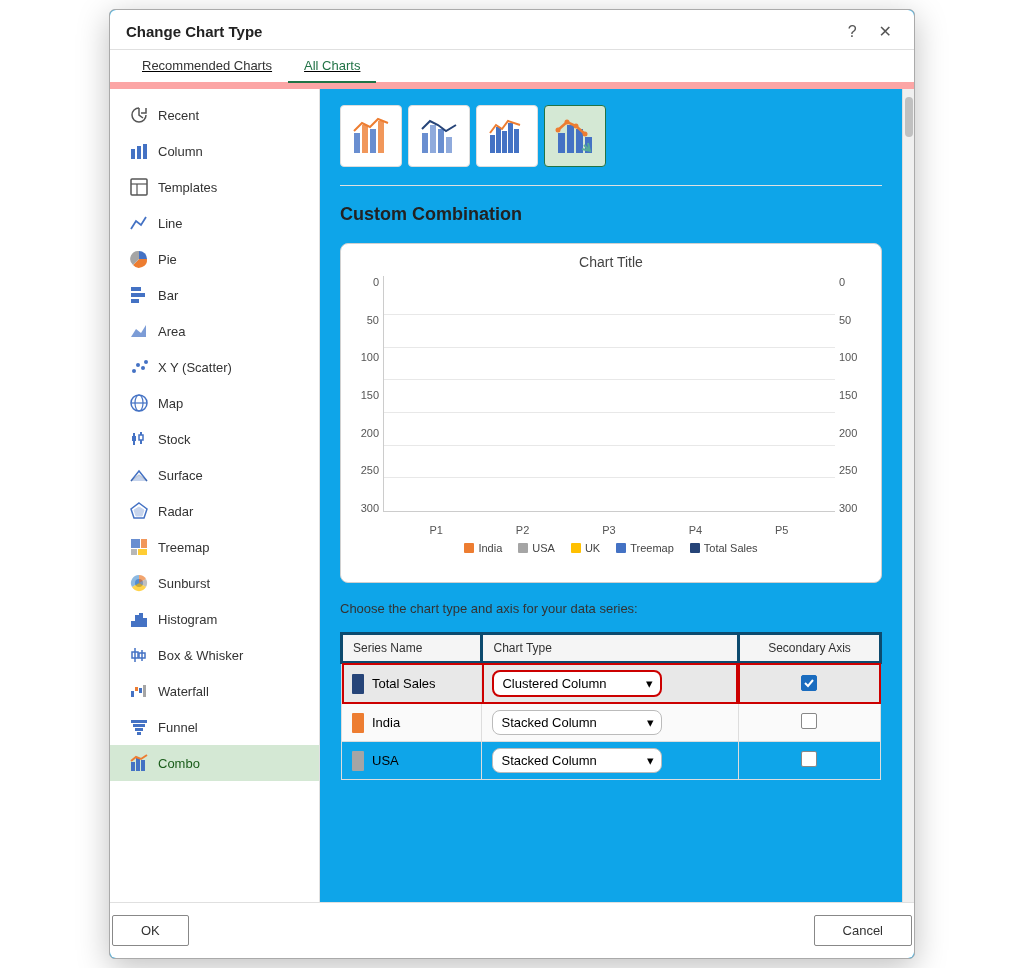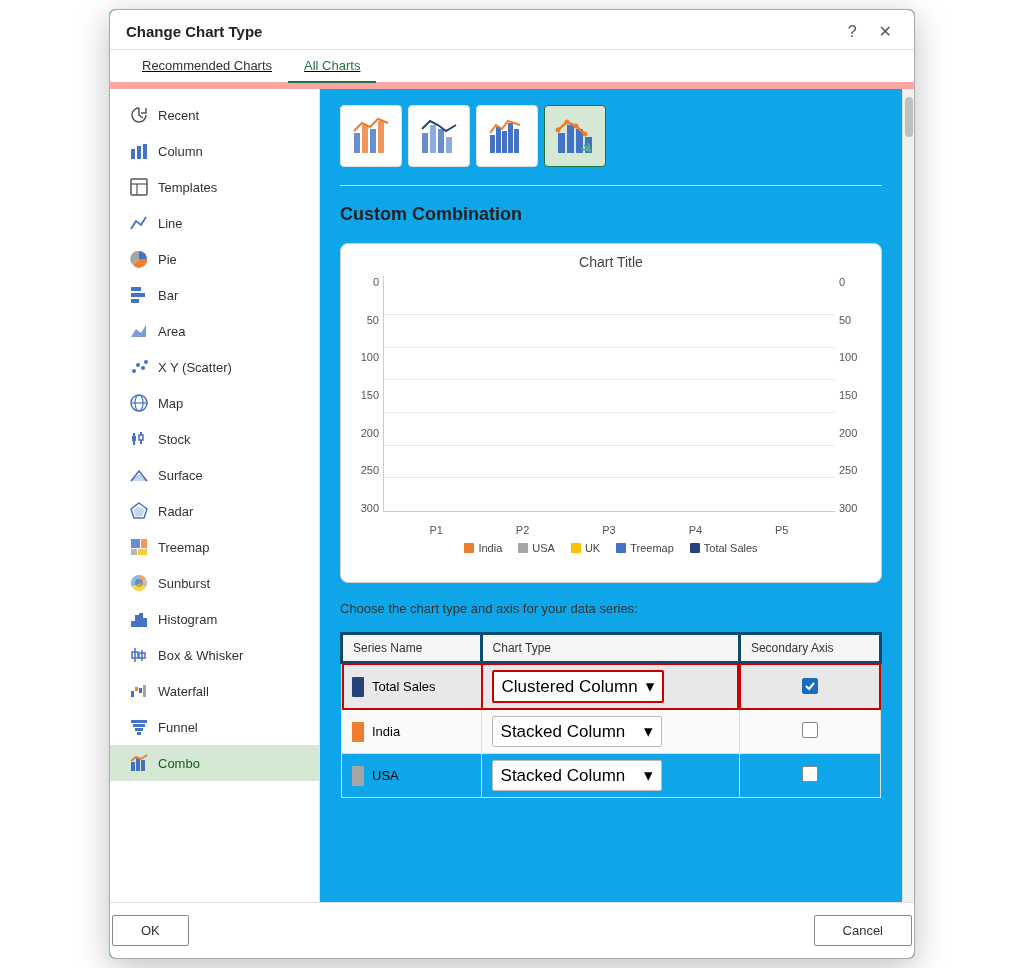--- a/index.html
+++ b/index.html
@@ -214,23 +214,23 @@
       vertical-align: middle;
     }
     .series-table tr:nth-child(even) { background: #fafafa; }
     .series-table tr.highlighted { background: #e8e8e8; }
     .series-name-cell { display: flex; align-items: center; gap: 8px; }
     .color-swatch { width: 12px; height: 20px; border-radius: 1px; flex-shrink: 0; }
     .dropdown-cell { display: flex; align-items: center; }
     .type-select {
       border: 1px solid #bbb;
       padding: 4px 8px;
-      font-size: 17px;
+      font-size: 13px;
       background: #fff;
-      border-radius: 2px;
+      border-radius: 8px;
       cursor: pointer;
       display: flex;
       align-items: center;
       justify-content: space-between;
       min-width: 160px;
     }
     .checkbox-cell { text-align: center; }
     .checkbox {
       width: 16px; height: 16px;
       border: 1px solid #888;
@@ -640,21 +640,21 @@
         </div>
       </div>
 
       <div class="series-section">
         <div class="series-section-label">Choose the chart type and axis for your data series:</div>
         <table class="series-table">
           <thead>
             <tr>
               <th>Series Name</th>
               <th>Chart Type</th>
-              <th style="">Secondary Axis</th>
+              <th style="text-align:center">Secondary Axis</th>
             </tr>
           </thead>
           <tbody>
 
             <tr class="highlighted" style="outline: 2.5px solid #cc0000; outline-offset: -2px; position:relative;">
               <td>
                 <div class="series-name-cell">
                   <div class="color-swatch" style="background:#264478"></div>
                   <span>Total Sales</span>
                 </div>

